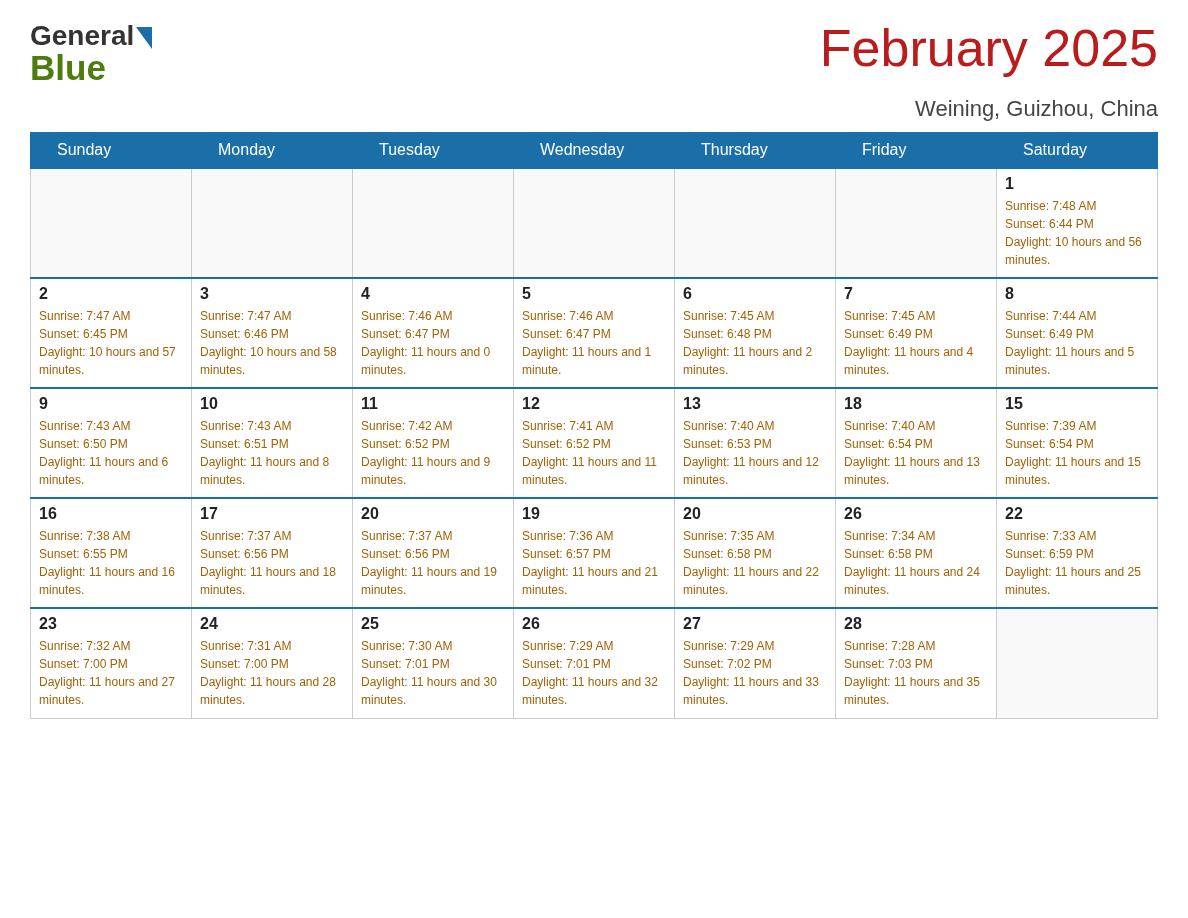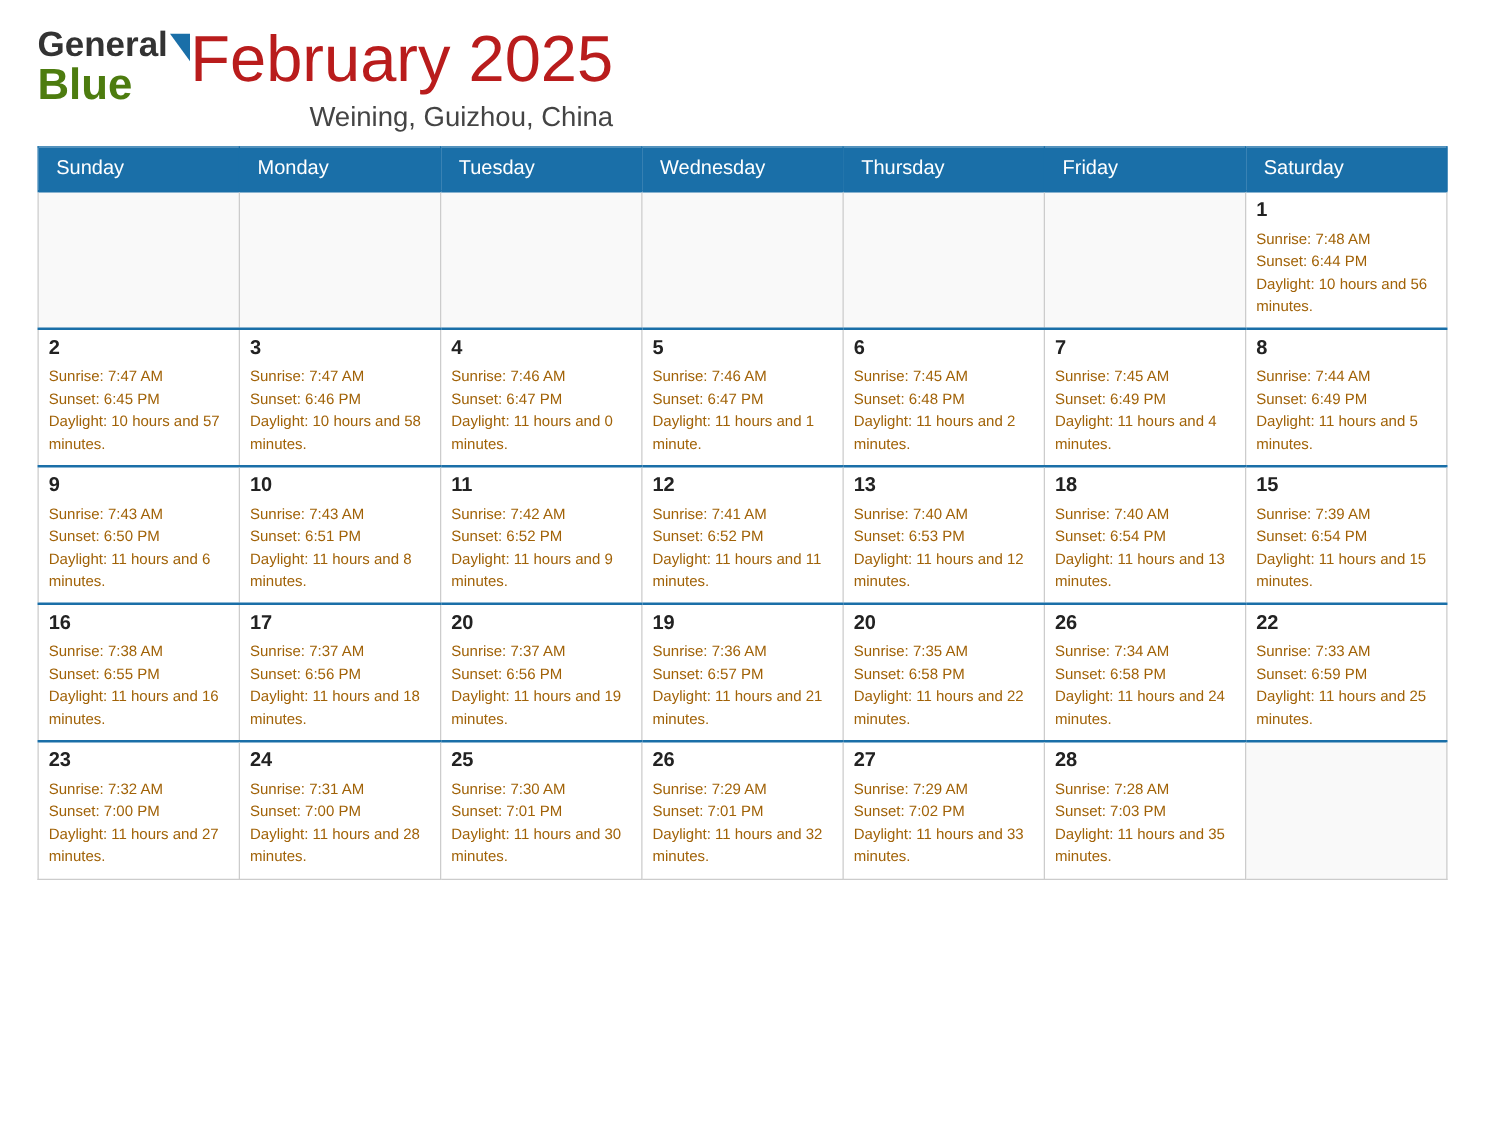--- a/index.html
+++ b/index.html
@@ -5,21 +5,21 @@
     * { margin: 0; padding: 0; box-sizing: border-box; }
     body {
       font-family: Arial, sans-serif;
       background: #fff;
       width: 1188px;
       min-height: 918px;
       padding: 20px 30px;
     }
     .header {
       display: flex;
-      justify-content: flex-start;
+      justify-content: space-between;
       align-items: flex-start;
       margin-bottom: 10px;
     }
     .logo-text-general {
       font-size: 28px;
       font-weight: bold;
       color: #333;
     }
     .logo-arrow {
       width: 0;
@@ -43,33 +43,33 @@
     }
     .month-title {
       font-size: 52px;
       font-weight: normal;
       color: #b91c1c;
       line-height: 1.1;
     }
     .location-title {
       font-size: 22px;
       color: #444;
-      margin-top: 4px;
+      margin-top: 19px;
     }
     .calendar {
       width: 100%;
       border-collapse: collapse;
       margin-top: 10px;
     }
     .calendar th {
       background: #1a6fa8;
       color: #fff;
       font-size: 16px;
       font-weight: normal;
-      padding: 8px 14px;
+      padding: 8px 26px;
       text-align: left;
       border: 1px solid #1a6fa8;
     }
     .calendar td {
       vertical-align: top;
       border: 1px solid #ccc;
       padding: 6px 8px;
       width: 14.28%;
       min-height: 110px;
       height: 110px;

